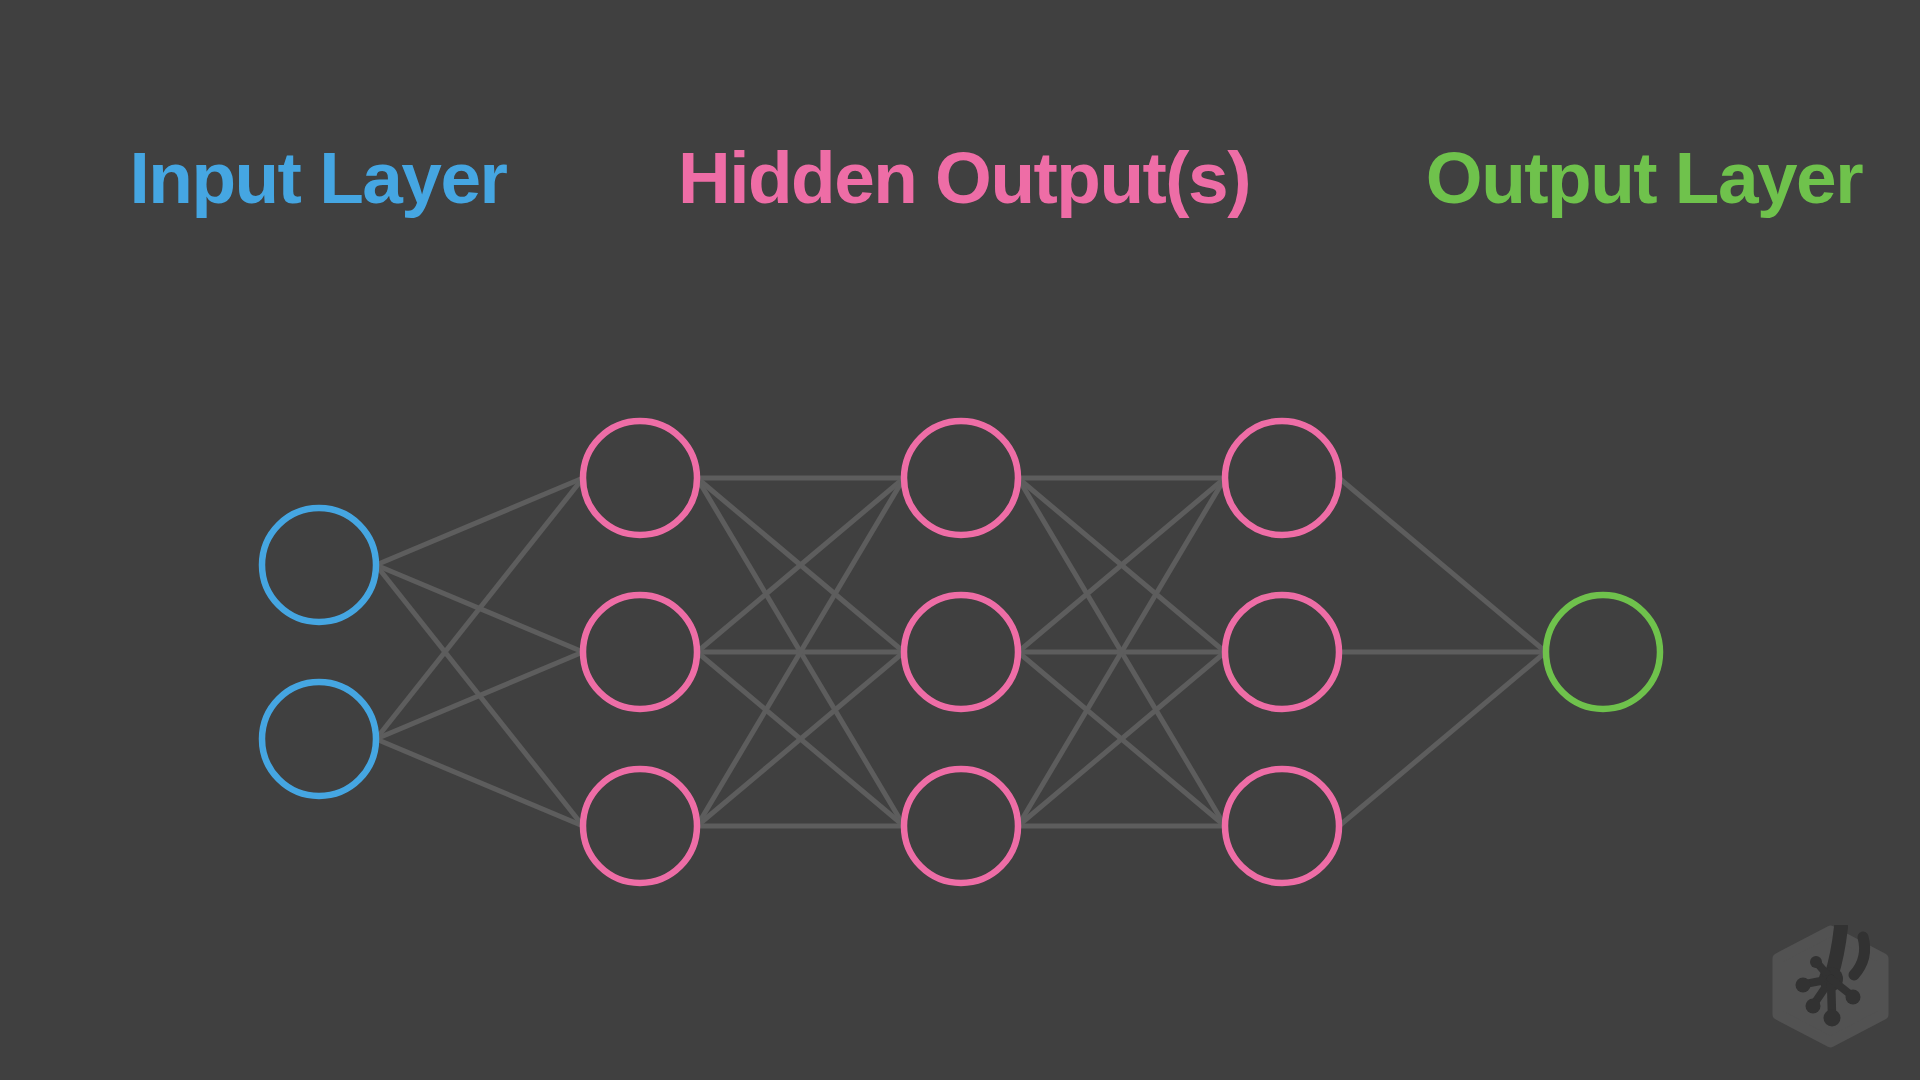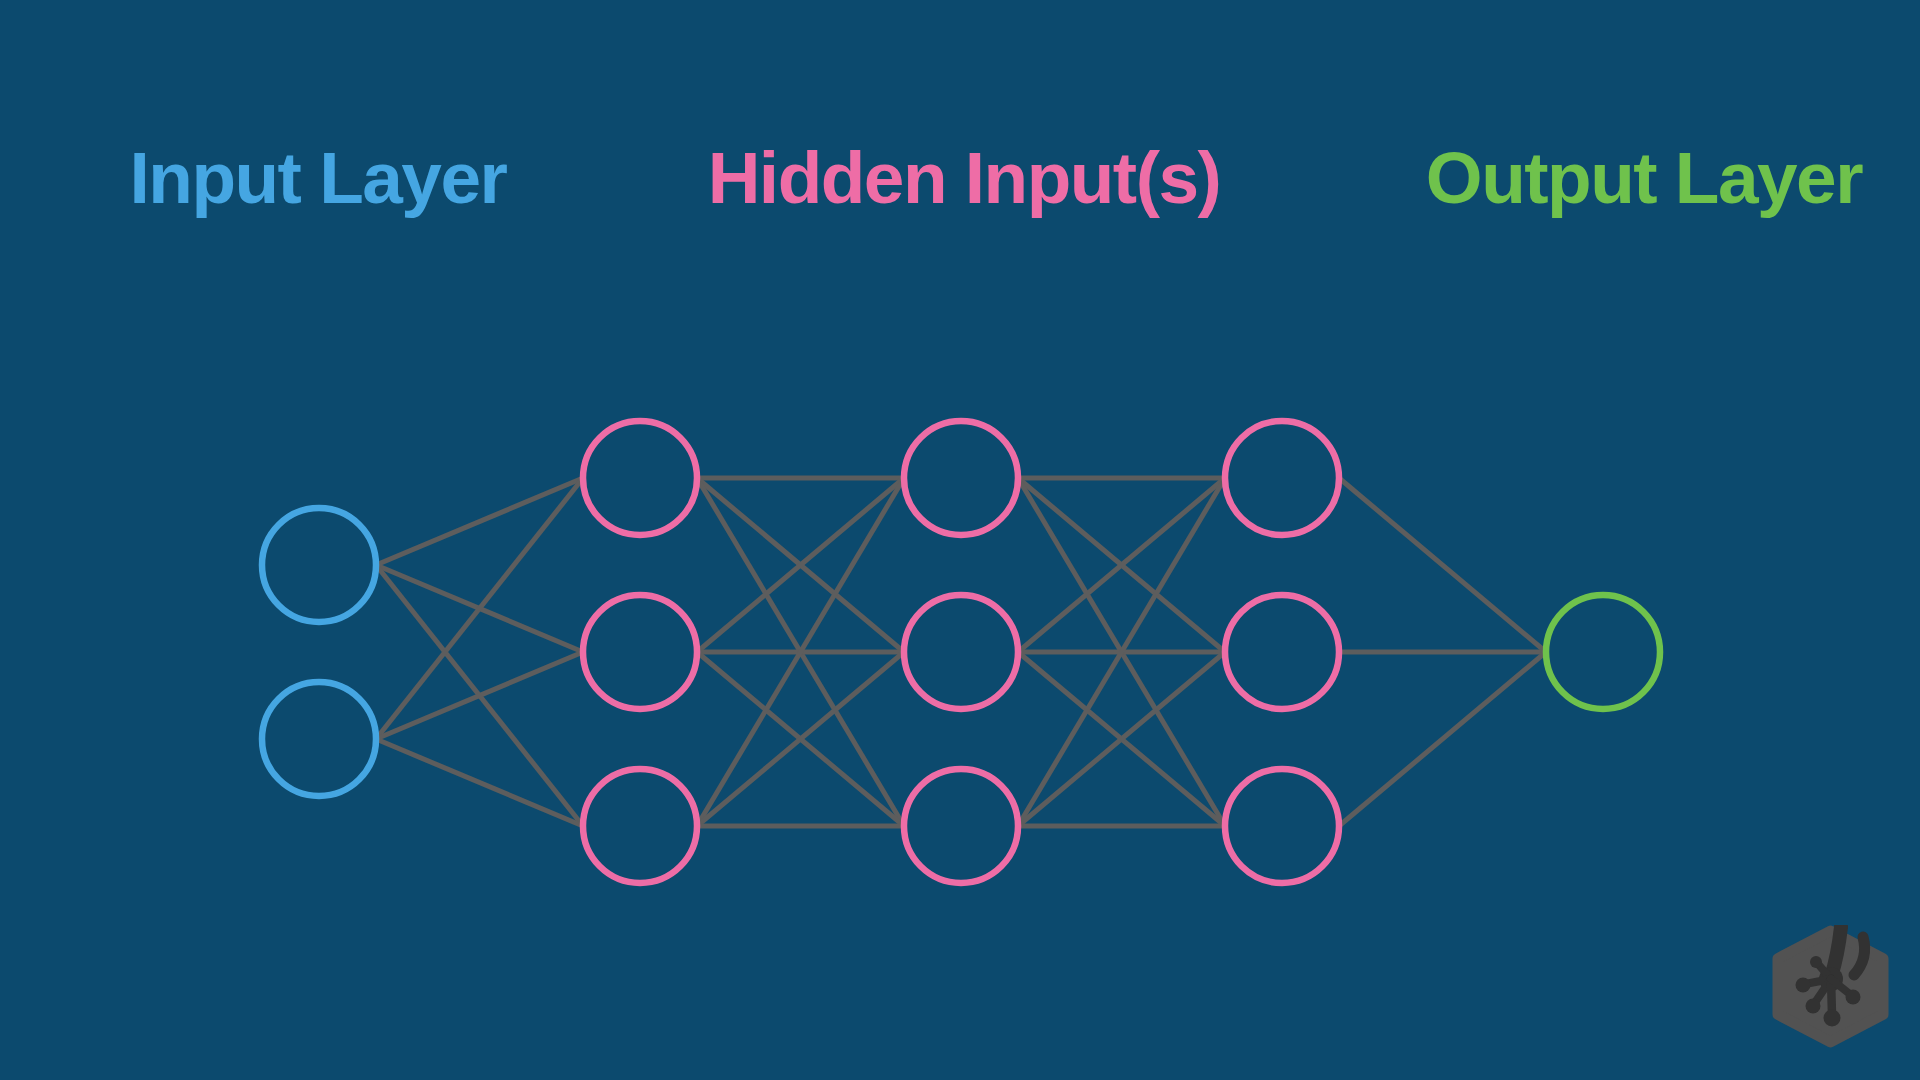--- a/index.html
+++ b/index.html
@@ -19,25 +19,25 @@
     letter-spacing: -1.5px;
     white-space: nowrap;
     user-select: none;
   }
   #network-svg, #logo-svg { position: absolute; display: block; }
   #network-svg { left: 0; top: 0; }
 </style>
 </head>
 <body>
 
-<div class="stage" id="stage" style="background: #0c4a6e;">
+<div class="stage" id="stage" style="background: #404040;">
 
   <div class="layer-label" id="label-input" style="left: 318px; top: 177px; color: rgb(69, 166, 226);">Input Layer</div>
 
-  <div class="layer-label" id="label-hidden" style="left: 964px; top: 177px; color: rgb(238, 109, 166);">Hidden Input(s)</div>
+  <div class="layer-label" id="label-hidden" style="left: 964px; top: 177px; color: rgb(238, 109, 166);">Hidden Output(s)</div>
 
   <div class="layer-label" id="label-output" style="left: 1601px; top: 177px; color: rgb(111, 194, 76); margin-left: 43px;">Output Layer</div>
 
   <svg id="network-svg" width="1920" height="1080" viewBox="0 0 1920 1080">
       <line x1="376" y1="565" x2="583" y2="478" stroke="#5d5d5d" stroke-width="5"></line>
       <line x1="376" y1="565" x2="583" y2="652" stroke="#5d5d5d" stroke-width="5"></line>
       <line x1="376" y1="565" x2="583" y2="826" stroke="#5d5d5d" stroke-width="5"></line>
       <line x1="376" y1="739" x2="583" y2="478" stroke="#5d5d5d" stroke-width="5"></line>
       <line x1="376" y1="739" x2="583" y2="652" stroke="#5d5d5d" stroke-width="5"></line>
       <line x1="376" y1="739" x2="583" y2="826" stroke="#5d5d5d" stroke-width="5"></line>

